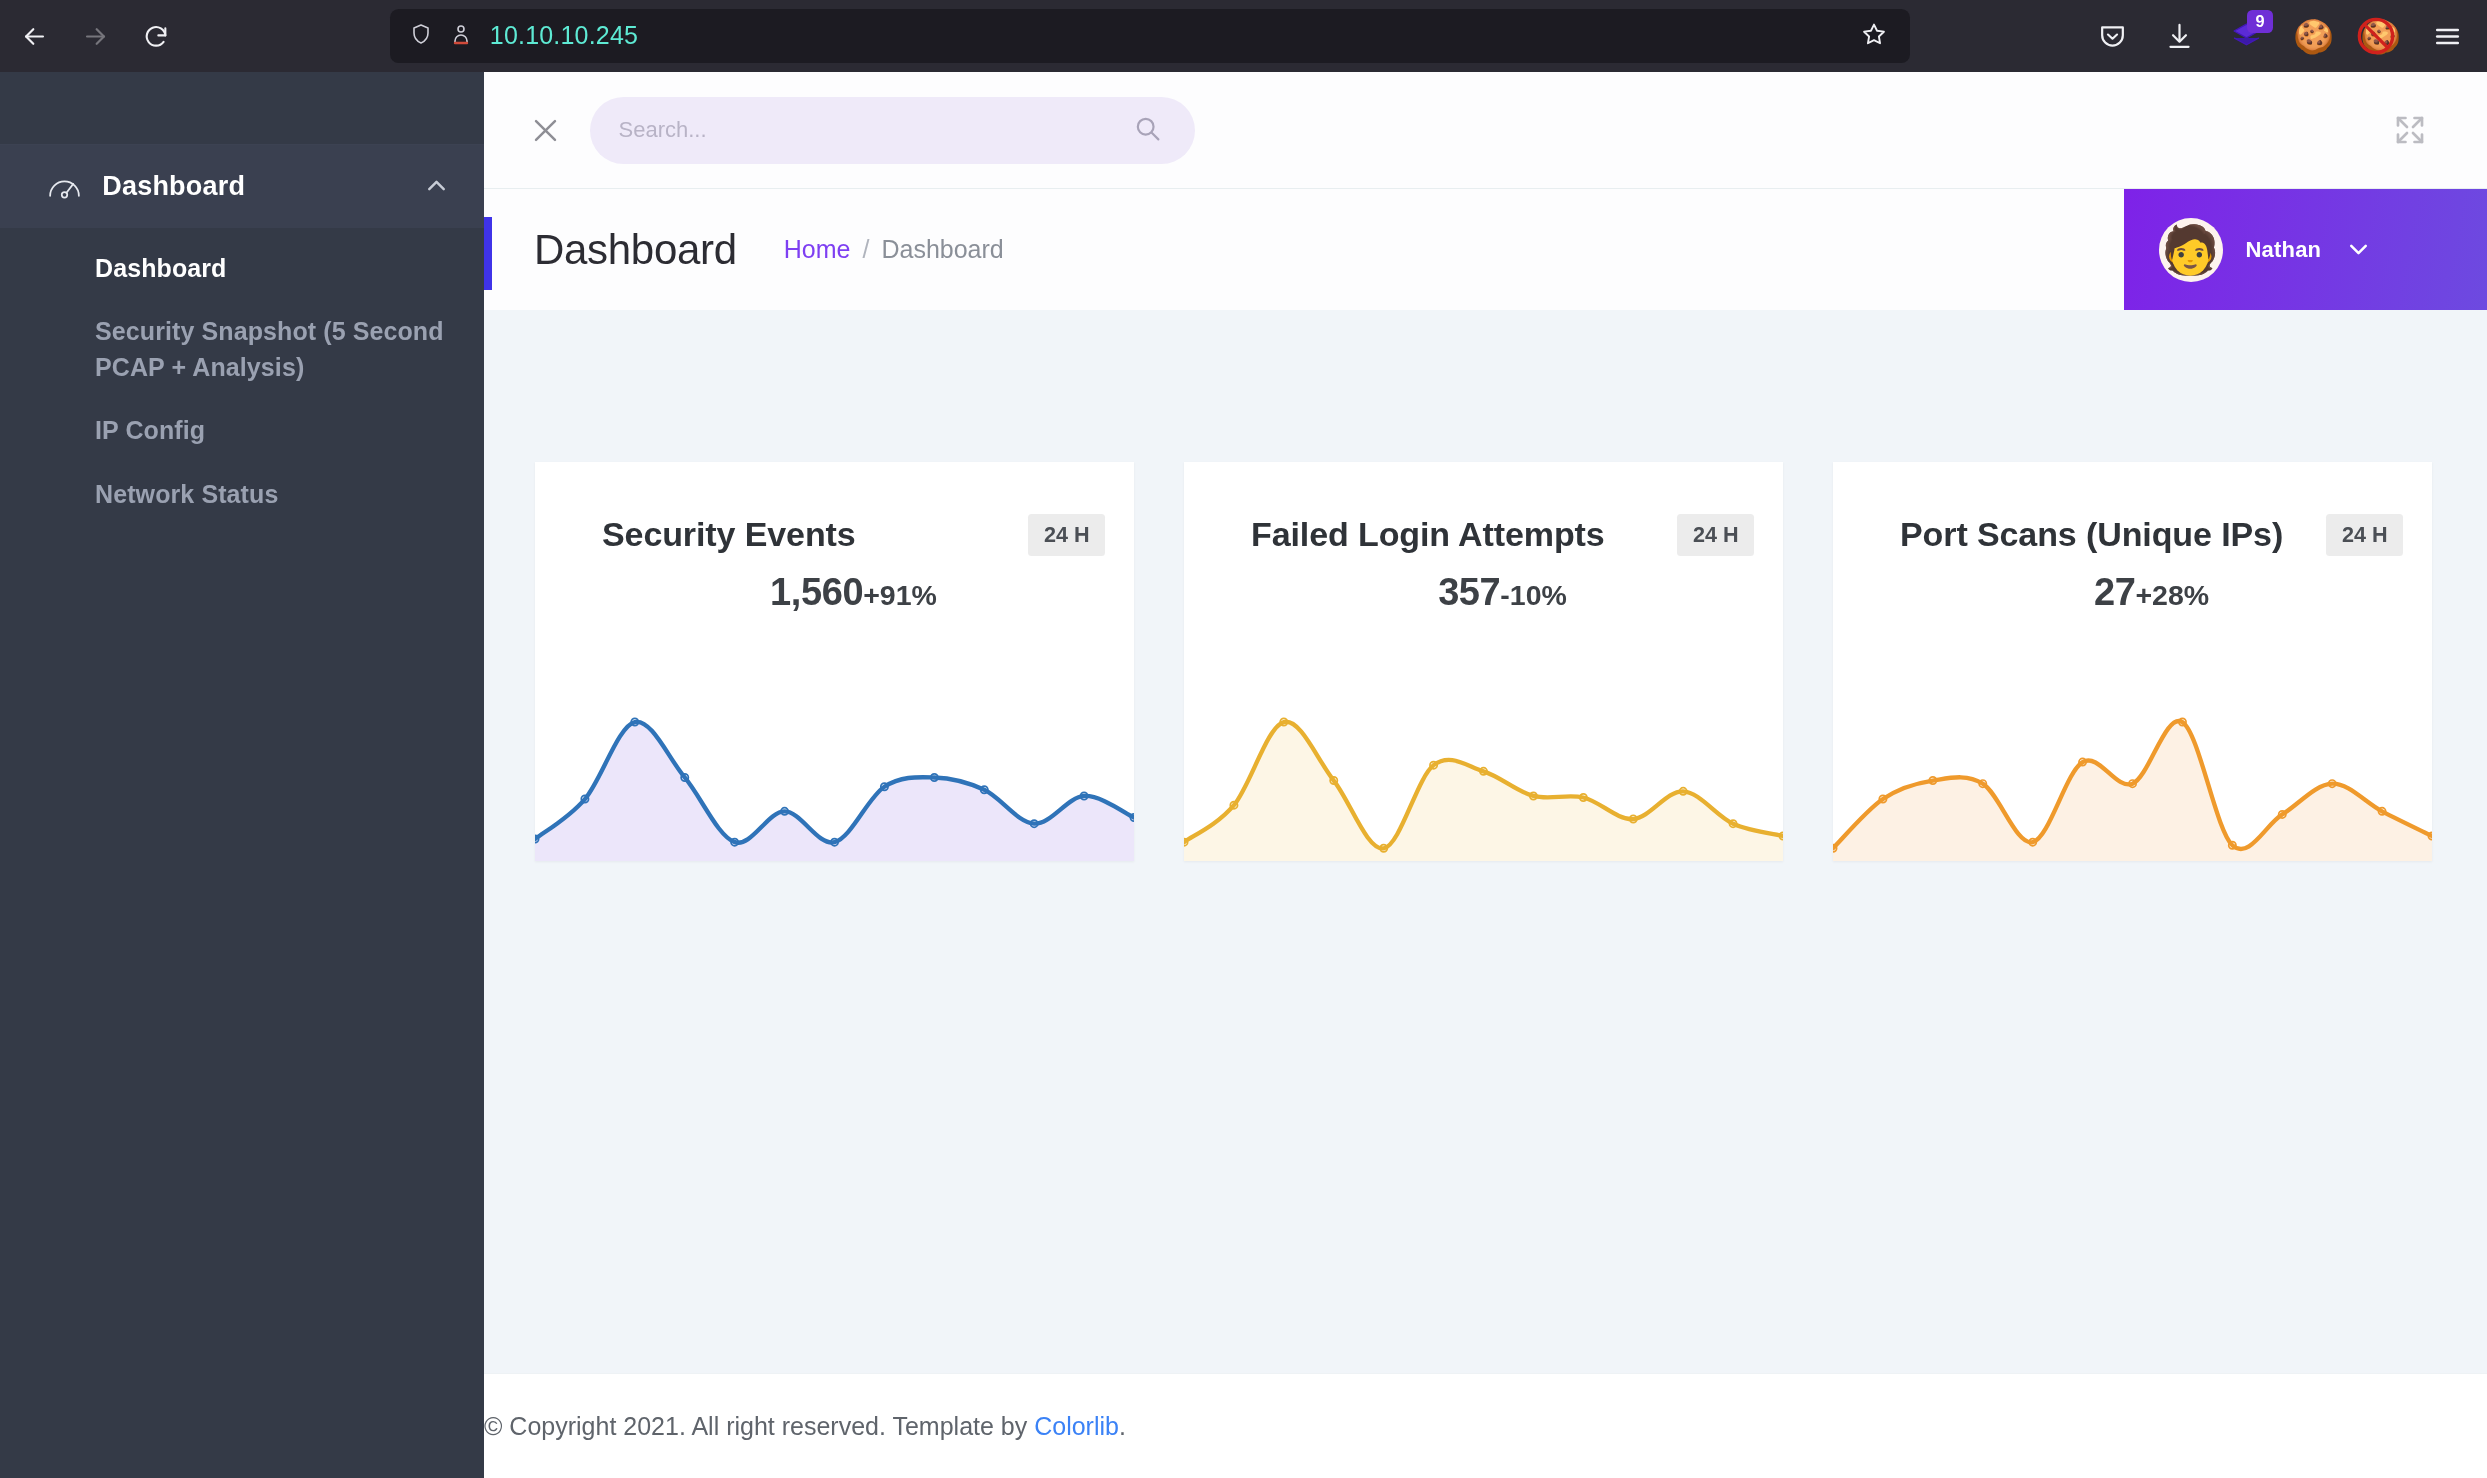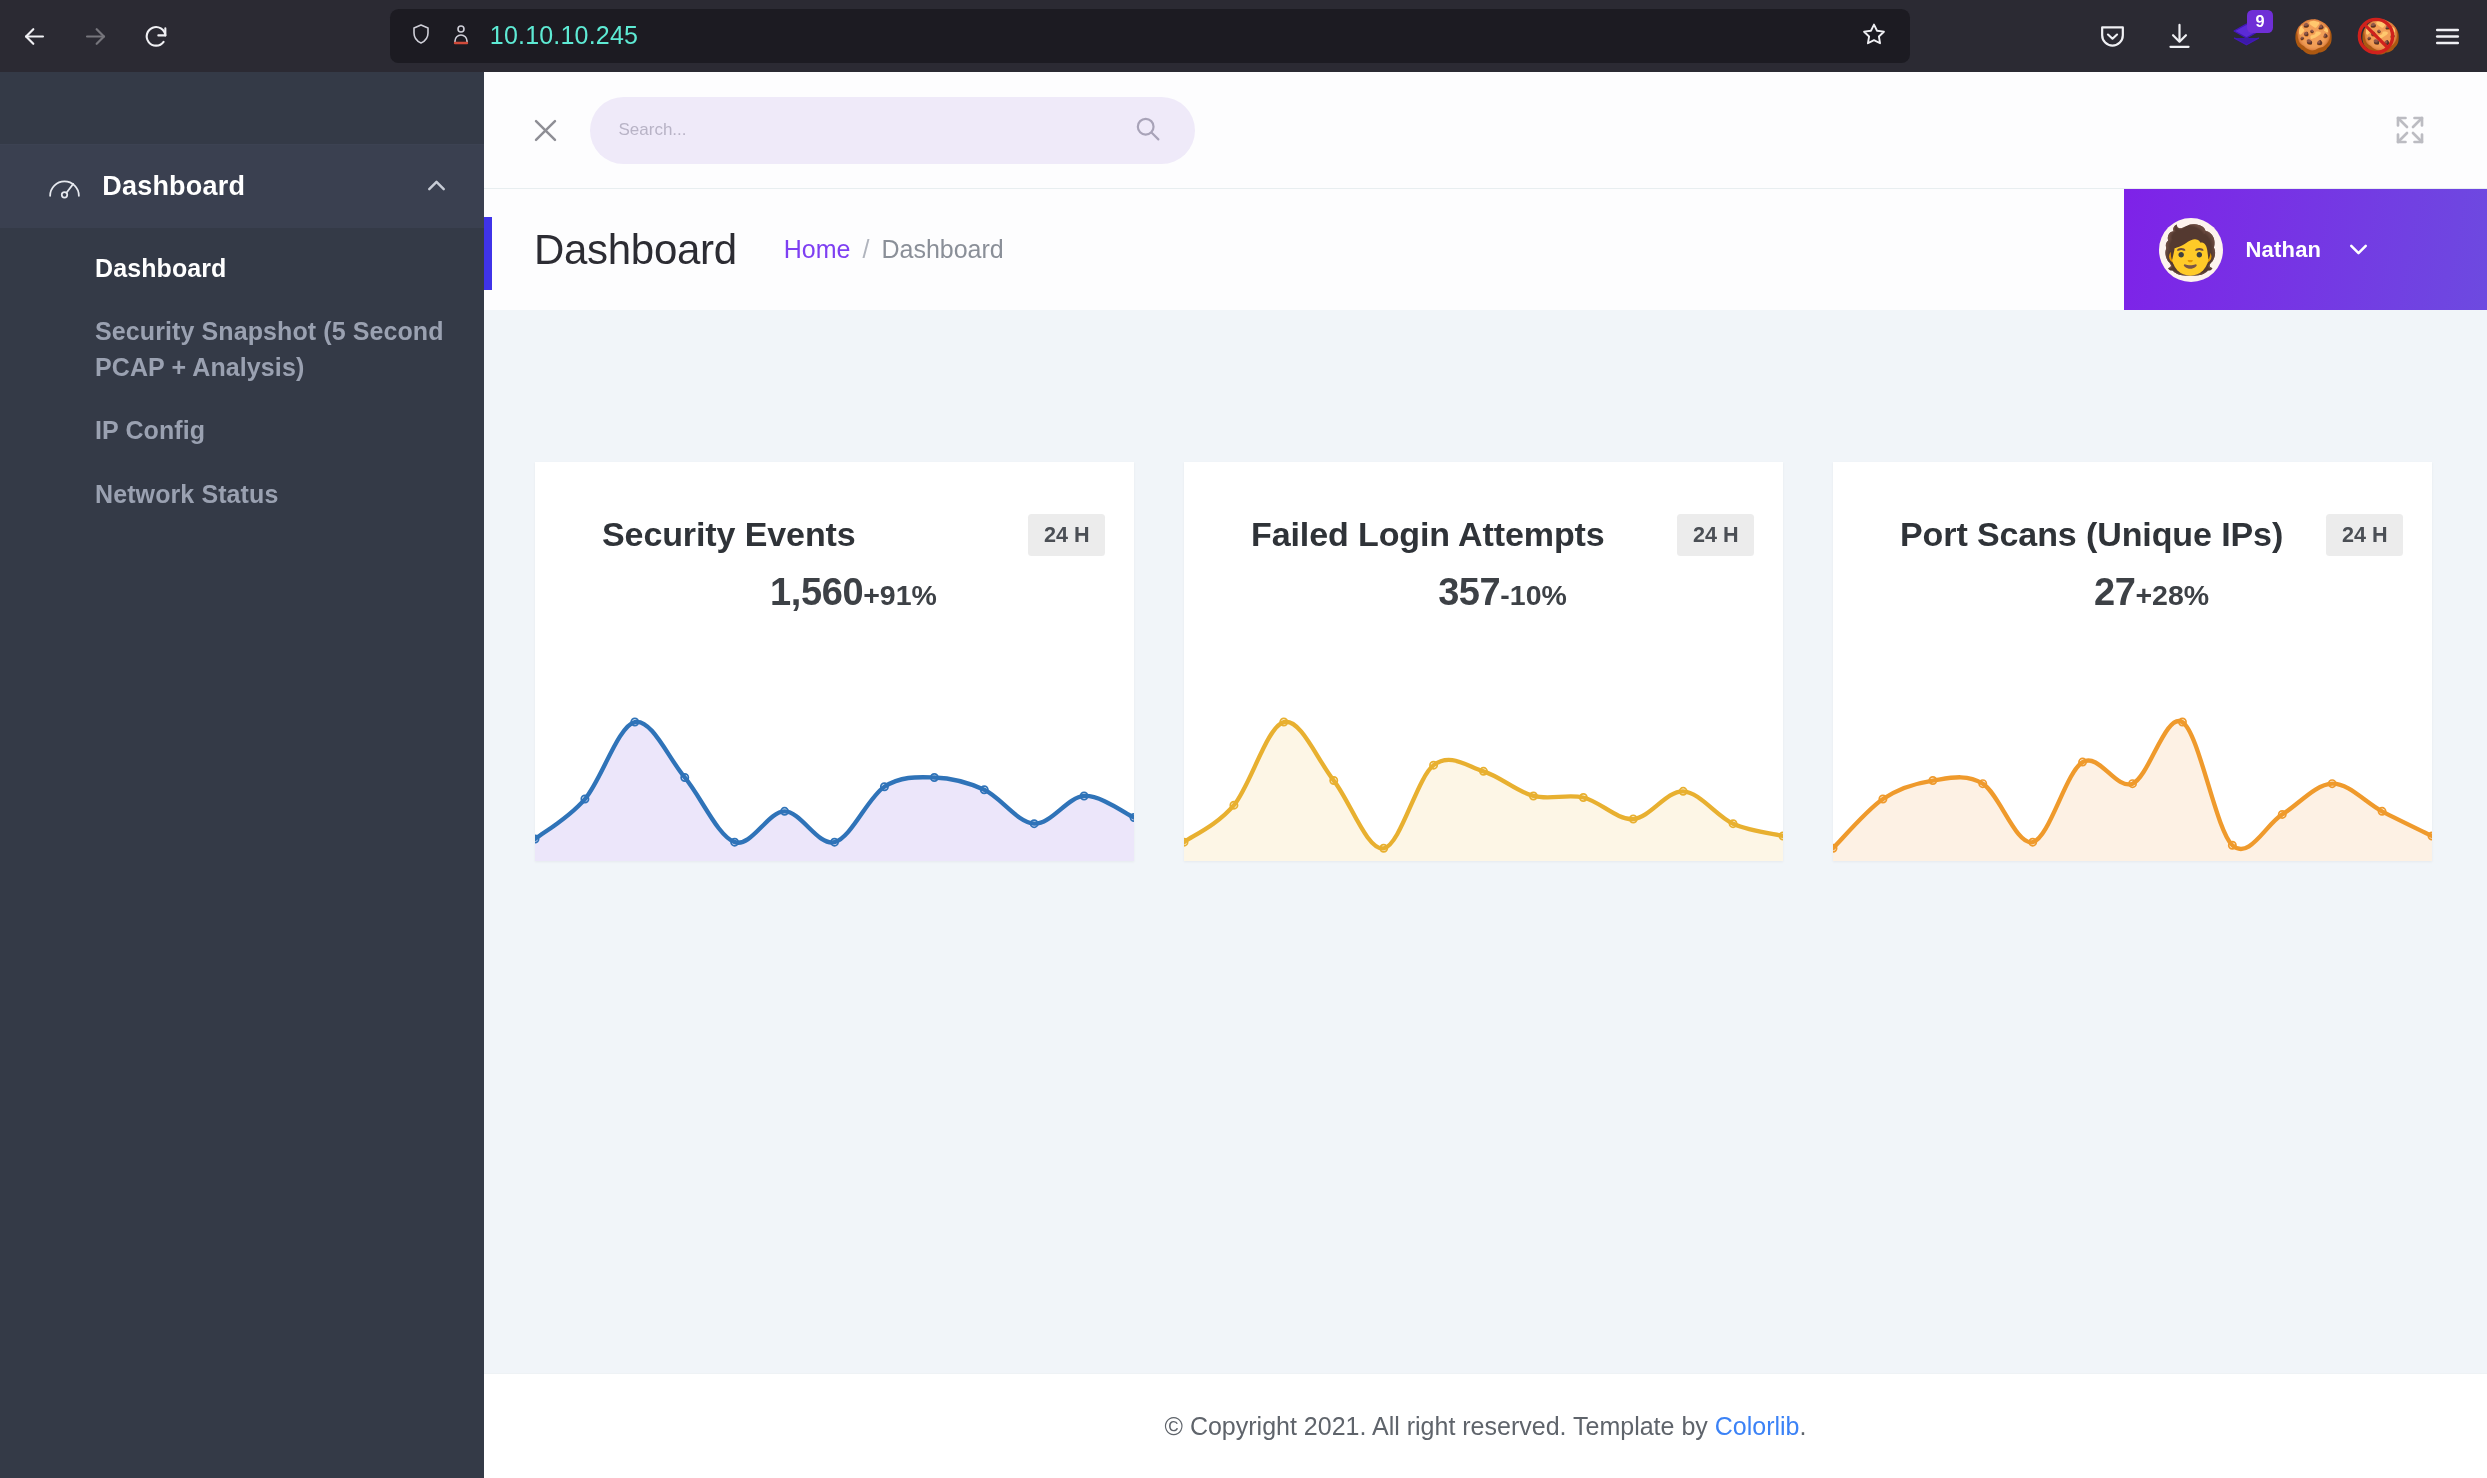--- a/index.html
+++ b/index.html
@@ -94,21 +94,21 @@
     width: 57px; height: 57px; display: flex; align-items: center; justify-content: center;
     margin-right: 15.5px;
   }
   #search-field {
     position: relative; width: 605px; height: 67px;
     background: #efeaf9; border-radius: 35px;
     display: flex; align-items: center; padding: 0 29px;
   }
   #search-input {
     border: 0; background: transparent; outline: none;
-    font-size: 17px; color: #6b6b7b; width: 100%;
+    font-size: 22px; color: #6b6b7b; width: 100%;
     font-family: "Liberation Sans", sans-serif;
   }
   #search-input::placeholder { color: #b8b3c6; }
   #search-magnifier { position: absolute; right: 33px; top: 50%; transform: translateY(-50%); }
   #fullscreen-btn {
     margin-left: auto; margin-right: 47px;
     width: 60px; height: 60px; display: flex; align-items: center; justify-content: center;
   }
 
   
@@ -174,21 +174,21 @@
     padding: 15.5px 29px 0 67px;
   }
   .card-value { font-size: 38px; font-weight: bold; color: #3d4146; letter-spacing: -0.4px; }
   .card-delta { font-size: 28.5px; font-weight: bold; color: #3d4146; }
   .card-spark { position: absolute; left: 0; bottom: 0; width: 599px; height: 173px; }
   .card-spark svg { display: block; width: 100%; height: 100%; }
 
   
   #footer {
     position: absolute; left: 0; bottom: 0; right: 0; height: 106px;
-    background: #ffffff; display: flex; align-items: center; justify-content: center;
+    background: #ffffff; display: flex; align-items: center; justify-content: flex-start;
     border-top: 0.9px solid #eef2f5;
   }
   #footer-text { font-size: 25px; color: #5f646b; }
   #footer-link { color: #3b82f6; }
 </style>
 </head>
 <body>
 
 <div id="browser-chrome">
   <div class="nav-btn">

